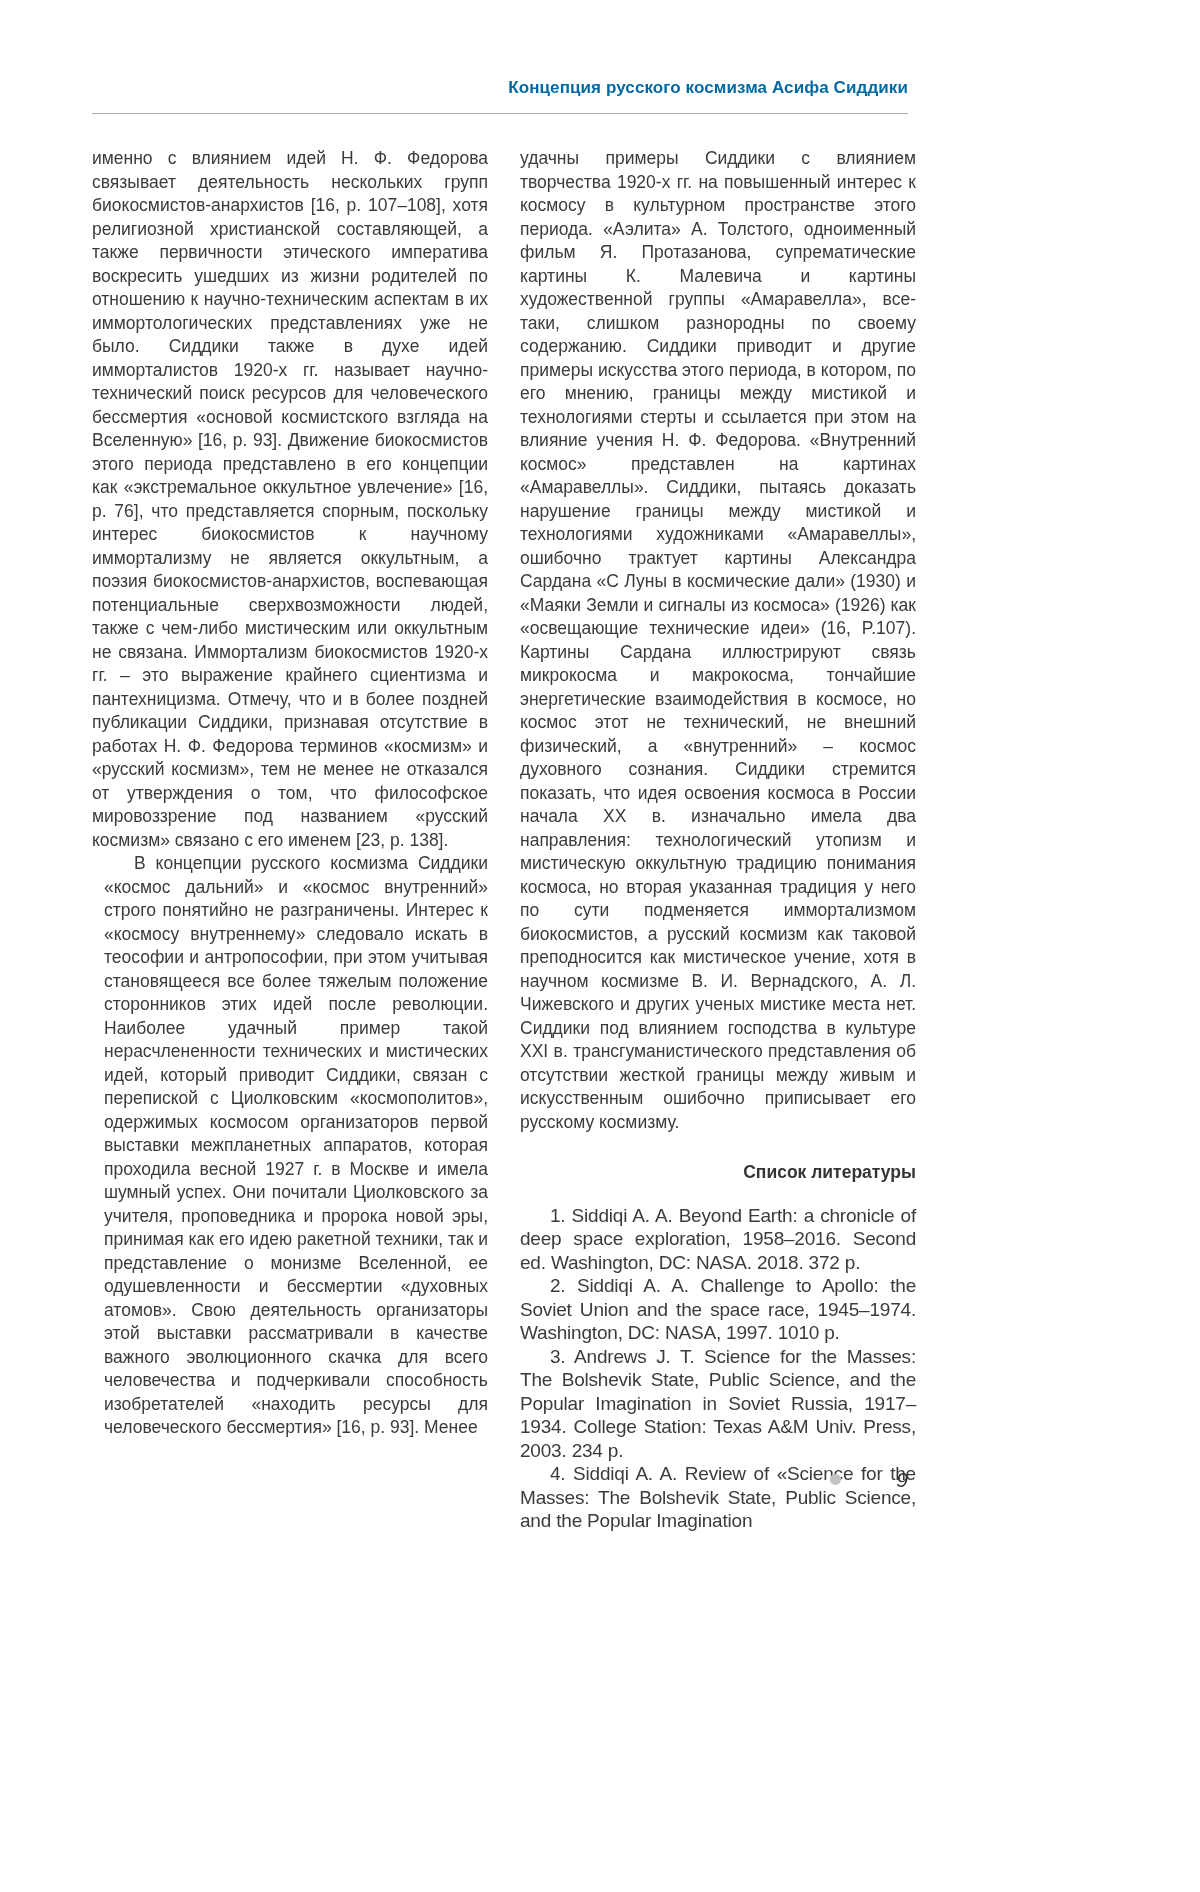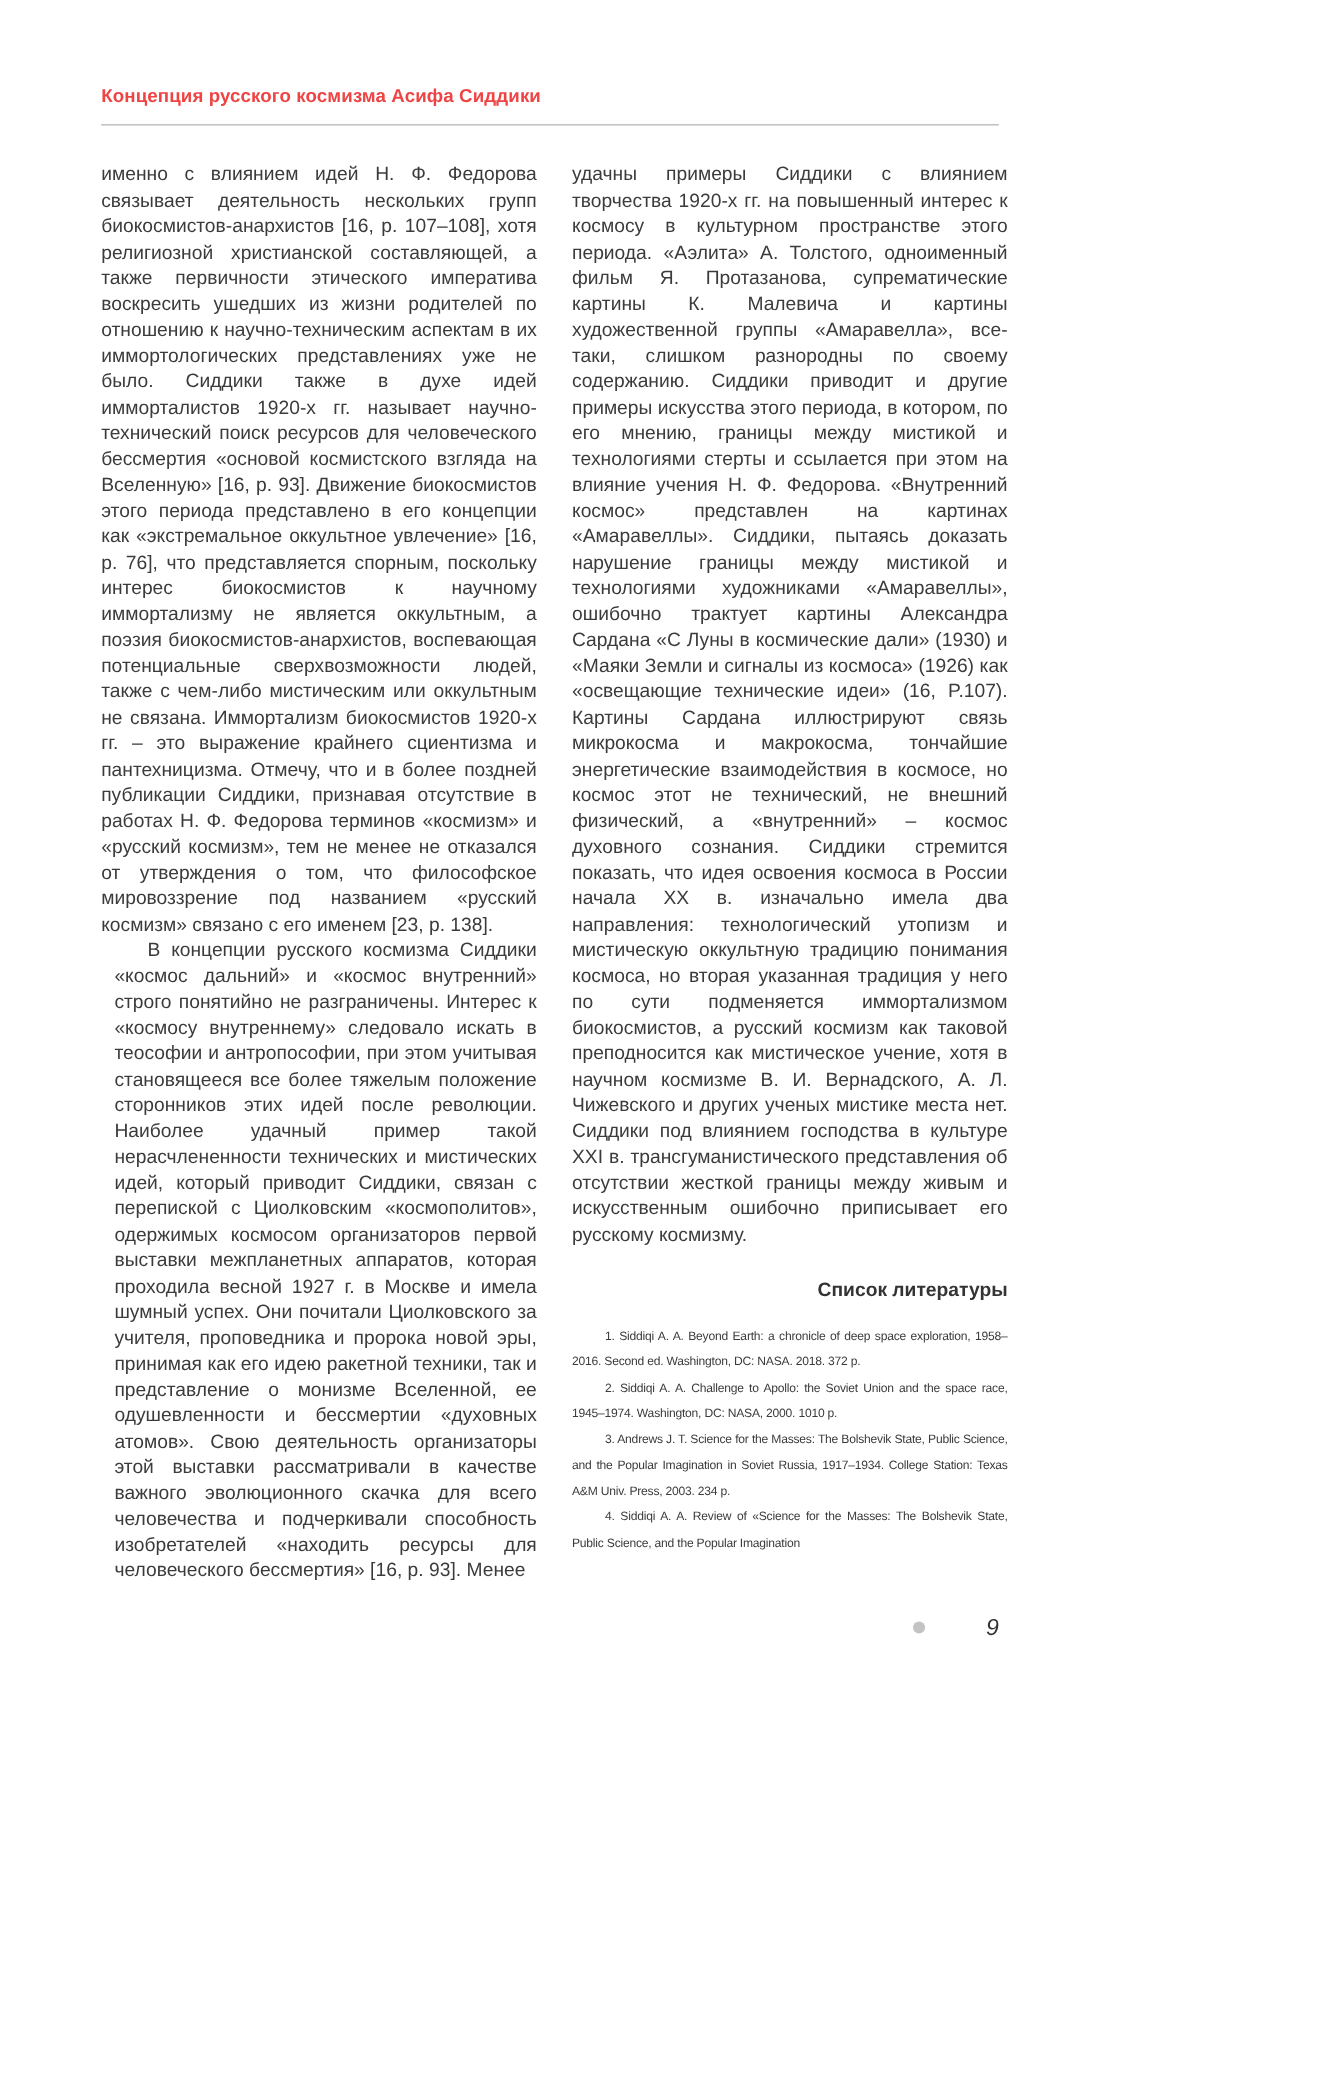--- a/index.html
+++ b/index.html
@@ -12,24 +12,24 @@
     color: #3b3b3b;
     -webkit-font-smoothing: antialiased;
   }
   .page {
     position: relative;
     width: 1200px;
     height: 1892px;
     padding: 78px 292px 0 92px; 
   }
   .page-header .running-title {
-    text-align: left;
+    text-align: right;
     font-size: 17px;
     font-weight: bold;
-    color: #ef4444;
+    color: #0369a1;
     letter-spacing: 0.1px;
     padding-bottom: 15px;
   }
   .header-rule {
     border-bottom: 1px solid #a8a8a8;
     width: 100%;
     height: 0;
   }
   .columns {
     display: flex;
@@ -49,21 +49,21 @@
   .refs-heading {
     text-align: right;
     font-size: 17.5px;
     font-weight: bold;
     color: #343434;
     margin: 27px 0 19px 0;
   }
   .ref {
     text-align: justify;
     text-indent: 30px;
-    font-size: 11px;
+    font-size: 19px;
     line-height: 23.5px;
     letter-spacing: -0.2px;
   }
   .page-footer {
     position: absolute;
     top: 1469px;
     left: 92px;
     width: 816px;
     display: flex;
     justify-content: flex-end;
@@ -100,21 +100,21 @@
       <p class="para">именно с влиянием идей Н. Ф. Федорова связывает деятельность нескольких групп биокосмистов-анархистов [16, p. 107–108], хотя религиозной христианской составляющей, а также первичности этического императива воскресить ушедших из жизни родителей по отношению к научно-техническим аспектам в их иммортологических представлениях уже не было. Сиддики также в духе идей имморталистов 1920-х гг. называет научно-технический поиск ресурсов для человеческого бессмертия «основой космистского взгляда на Вселенную» [16, p. 93]. Движение биокосмистов этого периода представлено в его концепции как «экстремальное оккультное увлечение» [16, p. 76], что представляется спорным, поскольку интерес биокосмистов к научному иммортализму не является оккультным, а поэзия биокосмистов-анархистов, воспевающая потенциальные сверхвозможности людей, также с чем-либо мистическим или оккультным не связана. Иммортализм биокосмистов 1920-х гг. – это выражение крайнего сциентизма и пантехницизма. Отмечу, что и в более поздней публикации Сиддики, признавая отсутствие в работах Н. Ф. Федорова терминов «космизм» и «русский космизм», тем не менее не отказался от утверждения о том, что философское мировоззрение под названием «русский космизм» связано с его именем [23, p. 138].</p>
       <p class="para indent">В концепции русского космизма Сиддики «космос дальний» и «космос внутренний» строго понятийно не разграничены. Интерес к «космосу внутреннему» следовало искать в теософии и антропософии, при этом учитывая становящееся все более тяжелым положение сторонников этих идей после революции. Наиболее удачный пример такой нерасчлененности технических и мистических идей, который приводит Сиддики, связан с перепиской с Циолковским «космополитов», одержимых космосом организаторов первой выставки межпланетных аппаратов, которая проходила весной 1927 г. в Москве и имела шумный успех. Они почитали Циолковского за учителя, проповедника и пророка новой эры, принимая как его идею ракетной техники, так и представление о монизме Вселенной, ее одушевленности и бессмертии «духовных атомов». Свою деятельность организаторы этой выставки рассматривали в качестве важного эволюционного скачка для всего человечества и подчеркивали способность изобретателей «находить ресурсы для человеческого бессмертия» [16, p. 93]. Менее</p>
     </section>
 
     <section class="col">
       <p class="para">удачны примеры Сиддики с влиянием творчества 1920-х гг. на повышенный интерес к космосу в культурном пространстве этого периода. «Аэлита» А. Толстого, одноименный фильм Я. Протазанова, супрематические картины К. Малевича и картины художественной группы «Амаравелла», все-таки, слишком разнородны по своему содержанию. Сиддики приводит и другие примеры искусства этого периода, в котором, по его мнению, границы между мистикой и технологиями стерты и ссылается при этом на влияние учения Н. Ф. Федорова. «Внутренний космос» представлен на картинах «Амаравеллы». Сиддики, пытаясь доказать нарушение границы между мистикой и технологиями художниками «Амаравеллы», ошибочно трактует картины Александра Сардана «С Луны в космические дали» (1930) и «Маяки Земли и сигналы из космоса» (1926) как «освещающие технические идеи» (16, P.107). Картины Сардана иллюстрируют связь микрокосма и макрокосма, тончайшие энергетические взаимодействия в космосе, но космос этот не технический, не внешний физический, а «внутренний» – космос духовного сознания. Сиддики стремится показать, что идея освоения космоса в России начала XX в. изначально имела два направления: технологический утопизм и мистическую оккультную традицию понимания космоса, но вторая указанная традиция у него по сути подменяется иммортализмом биокосмистов, а русский космизм как таковой преподносится как мистическое учение, хотя в научном космизме В. И. Вернадского, А. Л. Чижевского и других ученых мистике места нет. Сиддики под влиянием господства в культуре XXI в. трансгуманистического представления об отсутствии жесткой границы между живым и искусственным ошибочно приписывает его русскому космизму.</p>
 
       <h2 class="refs-heading">Список литературы</h2>
 
       <p class="ref">1. Siddiqi A. A. Beyond Earth: a chronicle of deep space exploration, 1958–2016. Second ed. Washington, DC: NASA. 2018. 372 p.</p>
-      <p class="ref">2. Siddiqi A. A. Challenge to Apollo: the Soviet Union and the space race, 1945–1974. Washington, DC: NASA, 2000. 1010 p.</p>
+      <p class="ref">2. Siddiqi A. A. Challenge to Apollo: the Soviet Union and the space race, 1945–1974. Washington, DC: NASA, 1997. 1010 p.</p>
       <p class="ref">3. Andrews J. T. Science for the Masses: The Bolshevik State, Public Science, and the Popular Imagination in Soviet Russia, 1917–1934. College Station: Texas A&amp;M Univ. Press, 2003. 234 p.</p>
       <p class="ref">4. Siddiqi A. A. Review of «Science for the Masses: The Bolshevik State, Public Science, and the Popular Imagination</p>
     </section>
 
   </main>
 
   <footer class="page-footer">
     <span class="footer-dot"></span>
     <span class="page-number">9</span>
   </footer>

